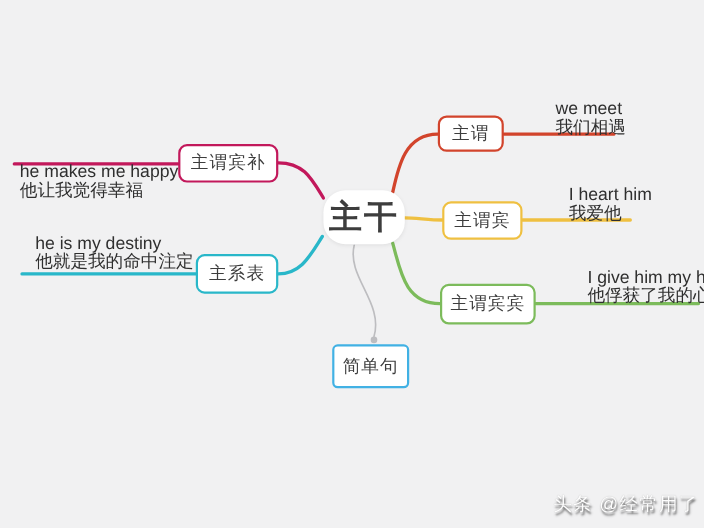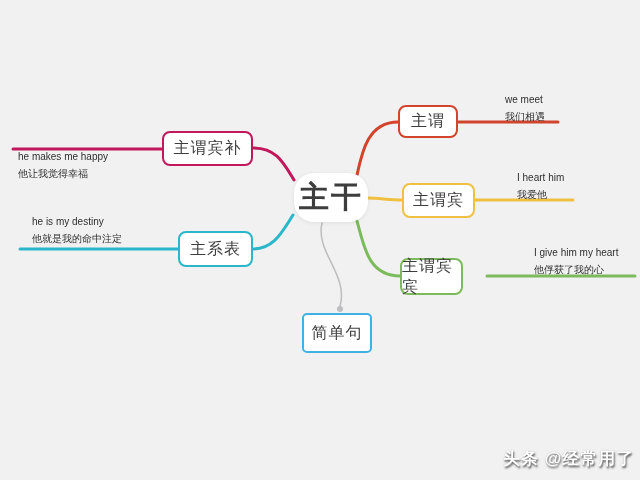--- a/index.html
+++ b/index.html
@@ -28,28 +28,28 @@
     z-index:2;
   }
   .b-pink  {border:2.5px solid var(--c-pink,#C2185B);}
   .b-cyan  {border:2.5px solid var(--c-cyan,#29B7C9);}
   .b-red   {border:2.5px solid var(--c-red,#D2442C);}
   .b-yellow{border:2.5px solid var(--c-yellow,#EFC041);}
   .b-green {border:2.5px solid var(--c-green,#7CBB5B);}
   .b-blue  {border:2.5px solid var(--c-blue,#41B1E4);border-radius:5px;align-items:center;}
   .example{
     position:absolute;
-    font-size:10px;line-height:17px;
+    font-size:16px;line-height:17px;
     color:var(--c-text,#2f2f2f);
     white-space:nowrap;
   }
   .watermark{
     position:absolute;
     left:503px;top:447px;
-    font-size:17px;font-weight:bold;letter-spacing:1px;
+    font-size:17px;font-weight:normal;letter-spacing:1px;
     color:#fdfdfd;
     text-shadow:1px 2px 2px rgba(50,50,50,.75), 0 0 1px rgba(90,90,90,.4);
   }
 </style>
 </head>
 <body>
 
 <div class="stage">
 
   <svg width="640" height="480" viewBox="0 0 640 480">
@@ -79,21 +79,21 @@
   <div class="node b-red" style="left:398px;top:105px;width:60px;height:33px;">
     <span>主谓</span>
   </div>
 
   <div class="node b-cyan" style="left:178px;top:231px;width:75px;height:36px;">
     <span>主系表</span>
   </div>
   <div class="node b-yellow" style="left:402px;top:183px;width:73px;height:35px;">
     <span>主谓宾</span>
   </div>
-  <div class="node b-green" style="left:400px;top:258px;width:63px;height:37px;">
+  <div class="node b-green" style="left:400px;top:258px;width:87px;height:37px;">
     <span>主谓宾宾</span>
   </div>
 
   <div class="node b-blue" style="left:302px;top:313px;width:70px;height:40px;">
     <span>简单句</span>
   </div>
 
   <div class="example" style="left:18px;top:112px;margin-top:36px;">
     <div>he makes me happy</div>
     <div>他让我觉得幸福</div>

